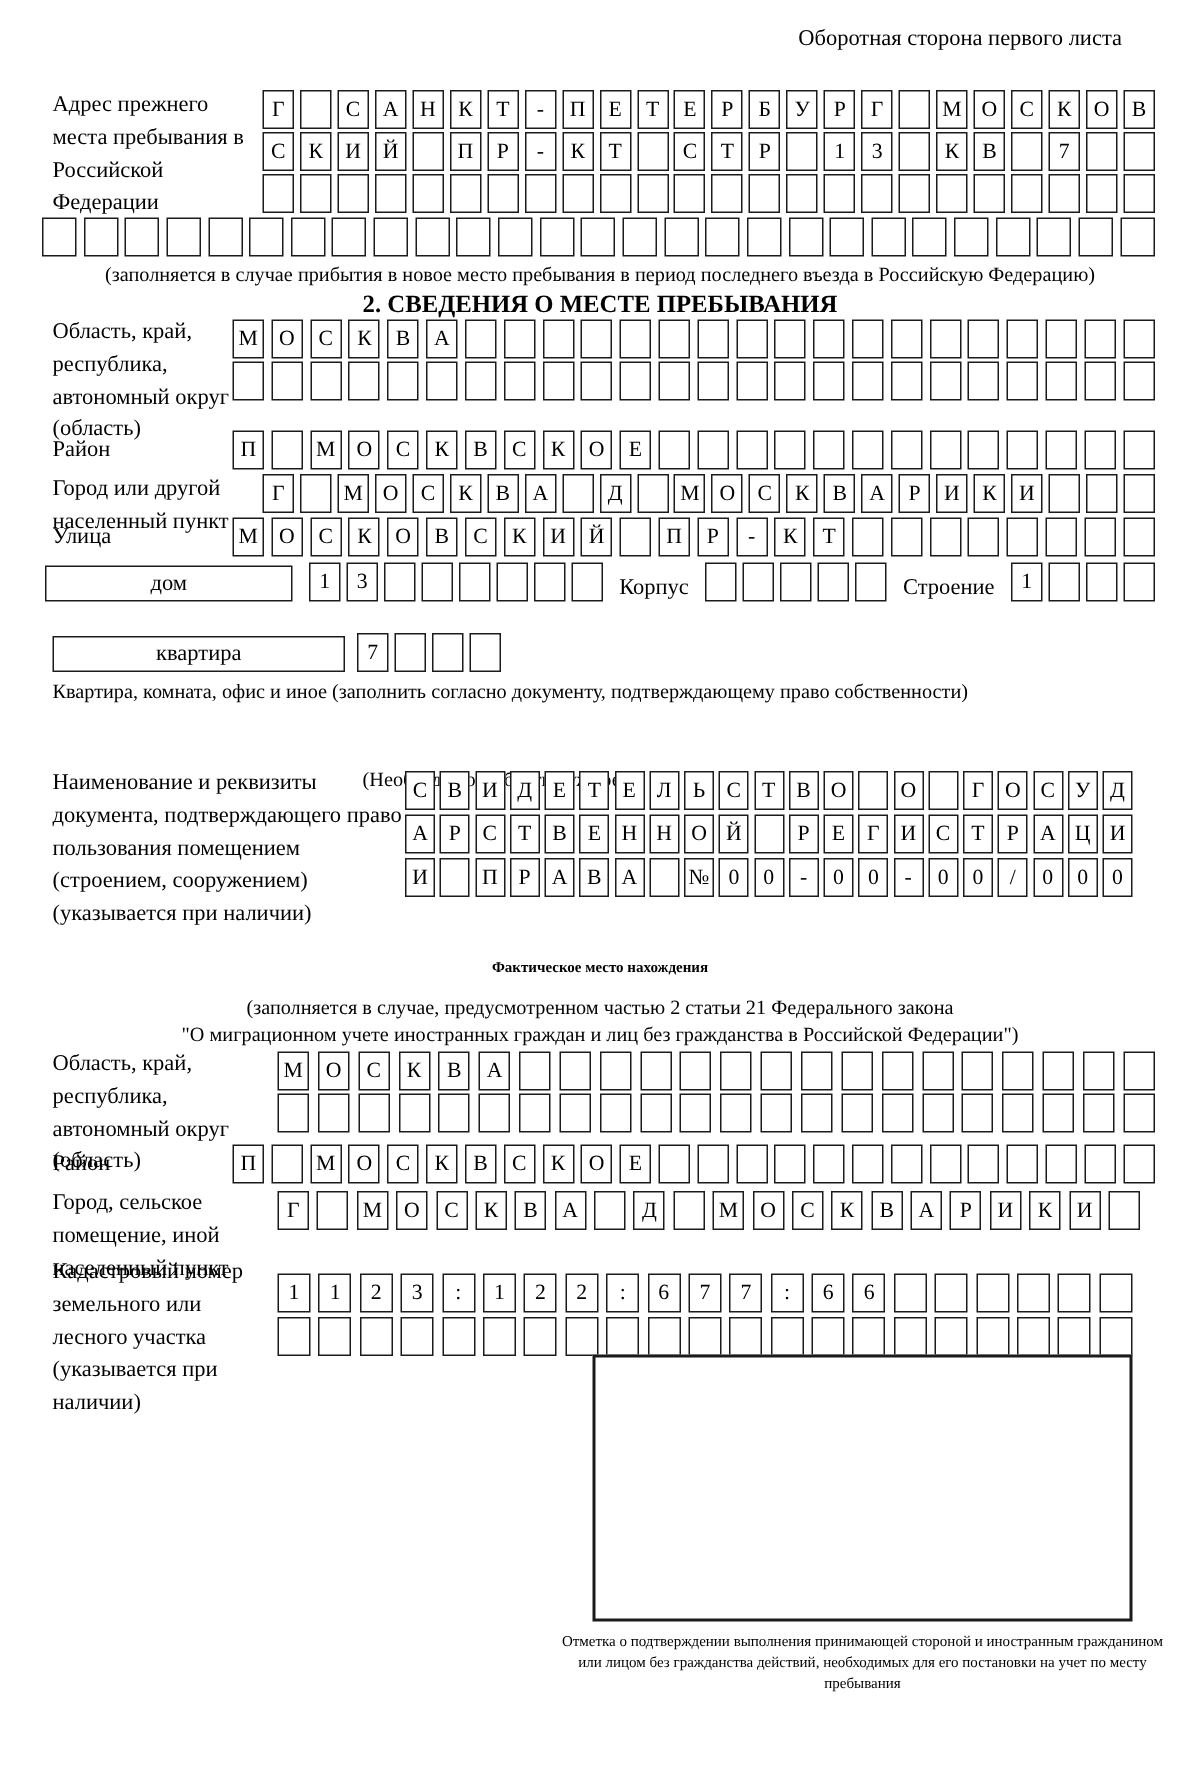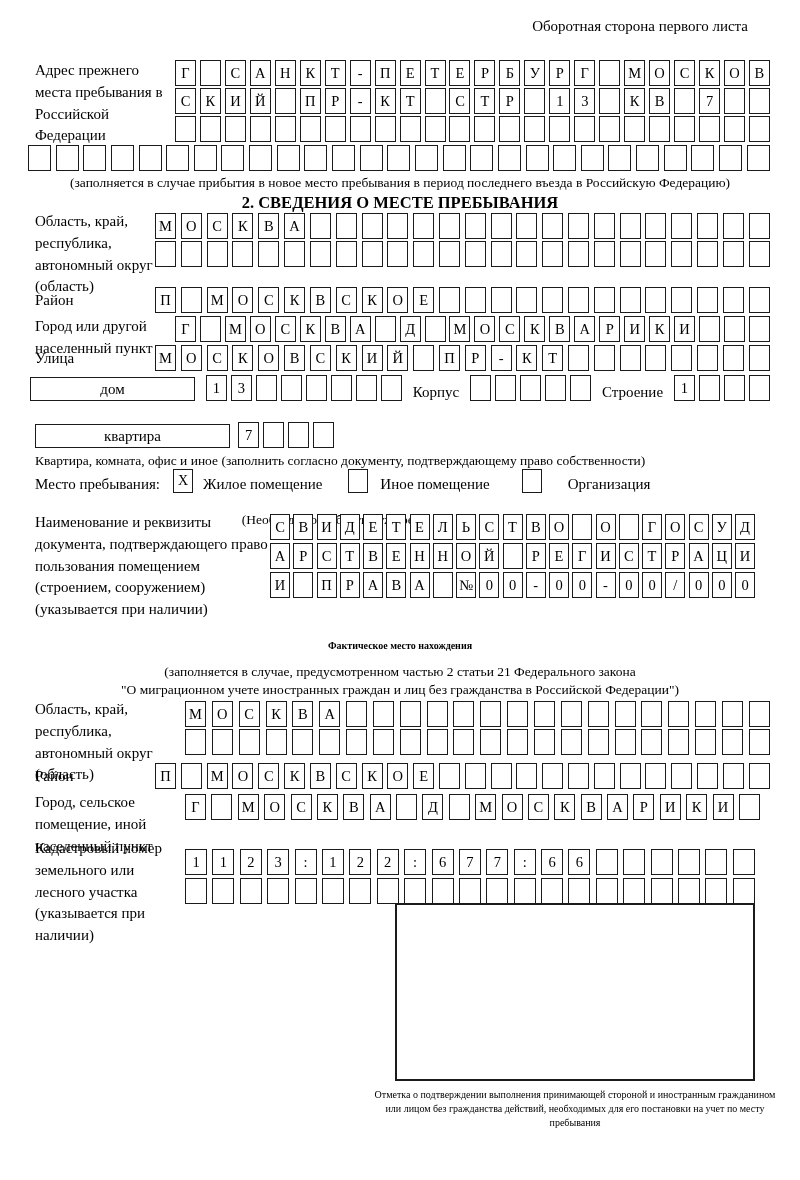--- a/index.html
+++ b/index.html
@@ -342,29 +342,20 @@
     <div class="bigbox" style="width:195px;">квартира</div>
     <div class="cellgroup">
         <span class="cell">7</span>
         <span class="cell"></span>
         <span class="cell"></span>
         <span class="cell"></span>
       </div>
   </div>
   <div class="abs note" style="top:452px;left:35px;width:740px;">Квартира, комната, офис и иное (заполнить согласно документу, подтверждающему право собственности)</div>
 
-  <div class="abs flexrow" style="top:469px;left:35px;">
-    <span class="inline-lbl">Место пребывания:</span>
-    <span class="cb" style="margin-left:13px;">X</span>
-    <span class="inline-lbl" style="margin-left:10px;">Жилое помещение</span>
-    <span class="cb" style="margin-left:26px;"></span>
-    <span class="inline-lbl" style="margin-left:12px;">Иное помещение</span>
-    <span class="cb" style="margin-left:32px;"></span>
-    <span class="inline-lbl" style="margin-left:26px;">Организация</span>
-  </div>
   <div class="abs note center" style="top:495px;left:155px;width:350px;margin-top:16px;">(Необходимо выбрать нужное)</div>
 
   <div class="abs lbl" style="top:512px;left:35px;width:235px;">Наименование и реквизиты документа, подтверждающего право пользования помещением (строением, сооружением) (указывается при наличии)</div>
   <div class="abs rows" style="top:514px;left:270px;width:485px;gap:3px;">
     <div class="boxrow w20">
         <span class="cell">С</span>
         <span class="cell">В</span>
         <span class="cell">И</span>
         <span class="cell">Д</span>
         <span class="cell">Е</span>

